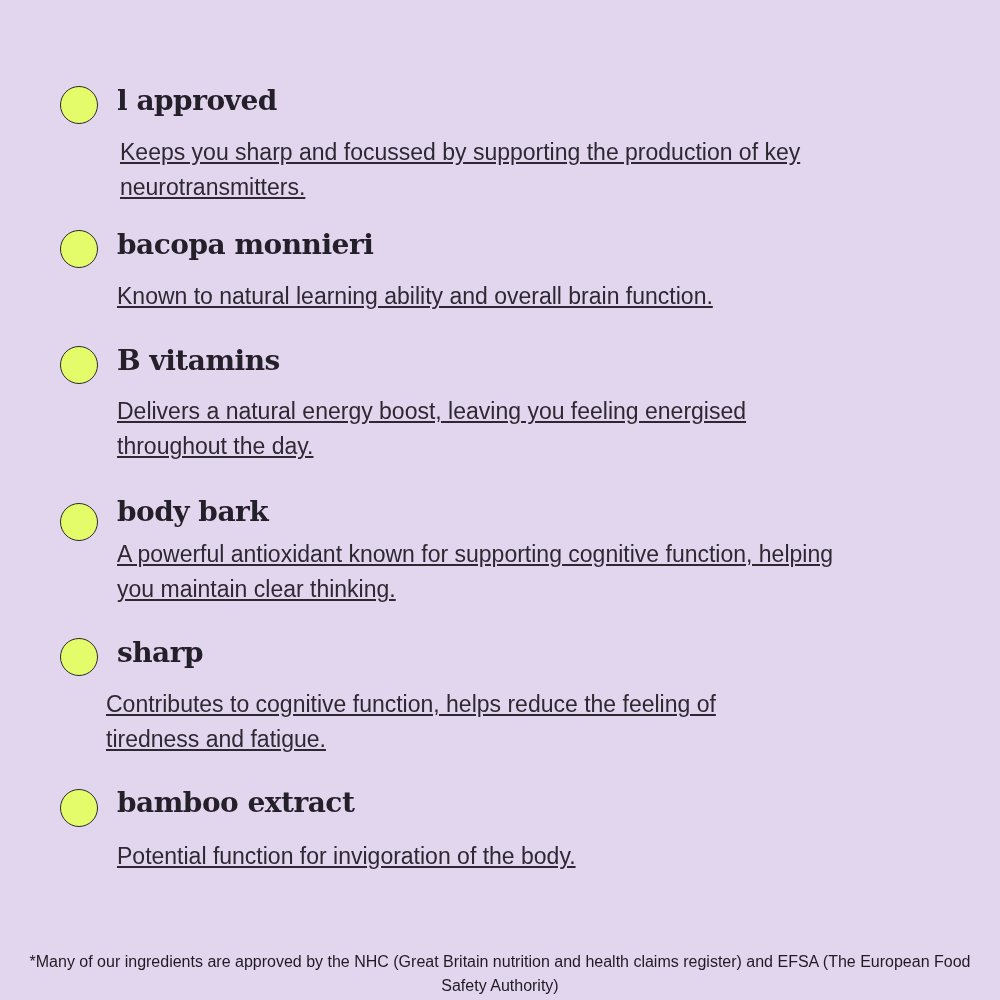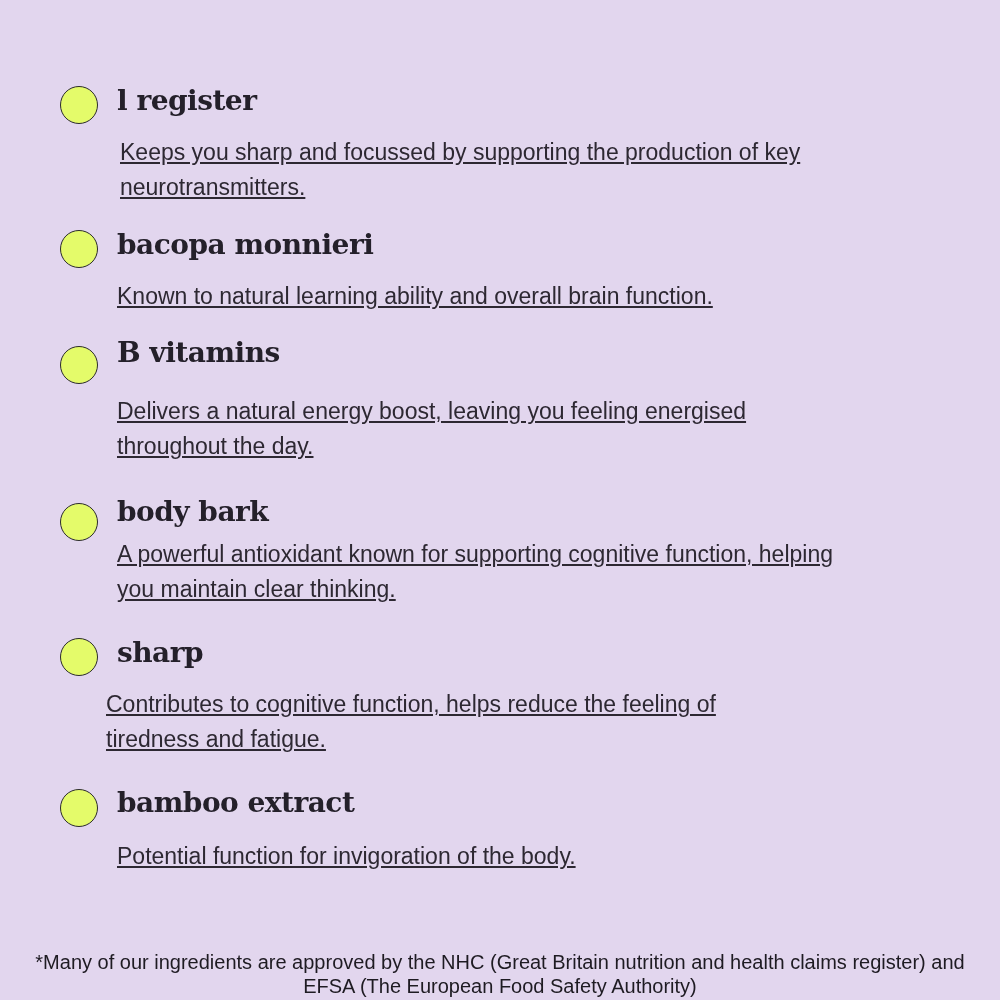--- a/index.html
+++ b/index.html
@@ -37,47 +37,47 @@
       line-height: 35px;
       color: #2d2832;
       width: 740px;
       text-decoration: underline;
     }
     .footnote {
       position: absolute;
       left: 0; width: 1000px;
       top: 950px;
       text-align: center;
-      font-size: 20px;
+      font-size: 16px;
       line-height: 24px;
       color: #1e1b22;
       padding: 0 14px;
       box-sizing: border-box;
     }
   </style>
 </head>
 <body>
 
 <div>
 
   <div class="item">
     <span class="dot" style="top:86px"></span>
-    <span class="title" style="top:84px">l register</span>
+    <span class="title" style="top:84px">l approved</span>
     <div class="desc" style="top:135px; left:120px; width:720px">Keeps you sharp and focussed by supporting the production of key neurotransmitters.</div>
   </div>
 
   <div class="item">
     <span class="dot" style="top:230px"></span>
     <span class="title" style="top:228px">bacopa monnieri</span>
     <div class="desc" style="top:279px; left:117px">Known to natural learning ability and overall brain function.</div>
   </div>
 
   <div class="item">
     <span class="dot" style="top:346px"></span>
-    <span class="title" style="top:336px">B vitamins</span>
+    <span class="title" style="top:344px">B vitamins</span>
     <div class="desc" style="top:394px; left:117px; width:700px">Delivers a natural energy boost, leaving you feeling energised throughout the day.</div>
   </div>
 
   <div class="item">
     <span class="dot" style="top:503px"></span>
     <span class="title" style="top:495px">body bark</span>
     <div class="desc" style="top:537px; left:117px; width:730px">A powerful antioxidant known for supporting cognitive function, helping you maintain clear thinking.</div>
   </div>
 
   <div class="item">

